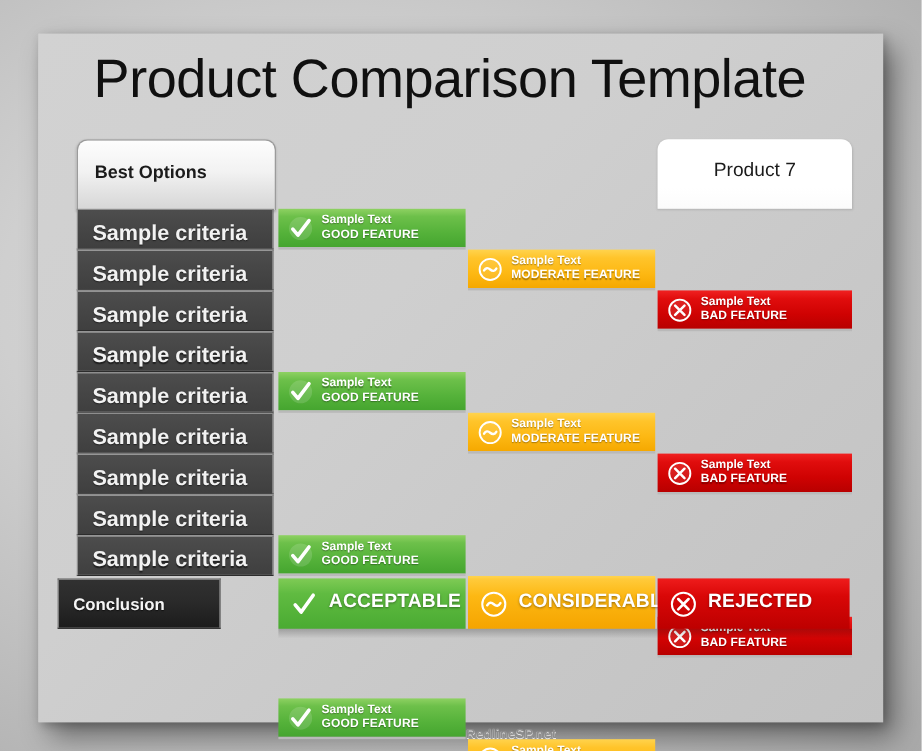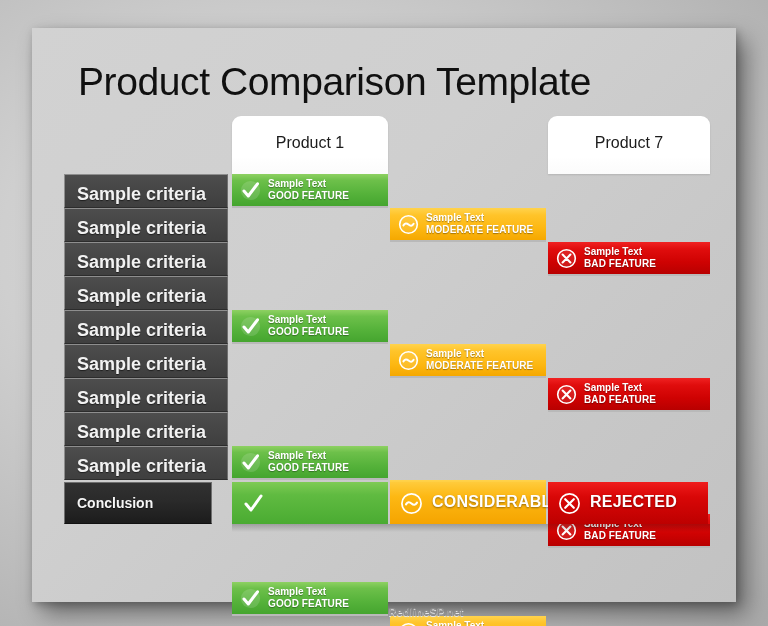--- a/index.html
+++ b/index.html
@@ -13,22 +13,22 @@
 
   
   #slide{
     position:absolute;left:32px;top:28px;width:704px;height:574px;
     background:linear-gradient(135deg,#d2d2d2 0%,#cfcfcf 40%,#c8c8c8 70%,#c2c2c2 100%);
     box-shadow:10px 12px 22px rgba(0,0,0,.42), 2px 3px 8px rgba(0,0,0,.25);
   }
 
   
   #title{
-    position:absolute;left:46px;top:32px;
-    font-size:39px;font-weight:400;color:#101010;
+    position:absolute;left:46px;top:12px;
+    font-size:45px;font-weight:400;color:#101010;
     letter-spacing:-0.4px;white-space:nowrap;
   }
 
   
   .tbl{position:absolute;left:0;top:0;}
   
   
 
   .hdr{position:absolute;height:58px;}
   .hdr .lbl{
@@ -80,21 +80,21 @@
 
   .ic{position:absolute;left:8px;top:6px;width:21px;height:21px;}
   .ic svg{display:block;}
   .txt{position:absolute;left:36px;top:4px;line-height:1.18;}
   .txt .t1{font-size:10px;font-weight:bold;color:#fff;text-shadow:0 1px 1px rgba(0,0,0,.35);display:block;}
   .txt .t2{font-size:10px;font-weight:bold;color:#fff;text-shadow:0 1px 1px rgba(0,0,0,.35);display:block;letter-spacing:.1px;}
 
   
   .concl{position:absolute;height:42px;}
   .concl-crit{
-    left:32px;width:148px;
+    left:16px;width:136px;
     background:linear-gradient(180deg,#313131 0%,#2a2a2a 45%,#1c1c1c 100%);
     border:1px solid #6f6f6f;border-bottom:1px solid #111;box-sizing:border-box;
   }
   .concl-crit span{
     position:absolute;left:12px;top:12px;font-size:14px;font-weight:bold;color:#f5f5f5;
     text-shadow:0 1px 1px rgba(0,0,0,.6);
   }
   .concl-cell{box-sizing:border-box;}
   .concl-cell .ic{left:10px;top:10px;width:23px;height:23px;}
   .concl-cell .big{
@@ -122,22 +122,22 @@
 </head>
 <body>
 
 <div id="stage">
   <div id="slide">
 
     <div id="title">Product Comparison Template</div>
 
     <div class="tbl" id="table-root">
 
-      <div class="hdr hdr-prod hdr-p1">
-        <div class="lbl">Product 1</div>
+      <div class="hdr hdr-best">
+        <div class="lbl">Best Options</div>
       </div>
       <div class="hdr hdr-prod hdr-p3">
         <div class="lbl">Product 7</div>
       </div>
 
       <div id="body-rows">
           <div class="rowband crit" style="top:146px">
             <span>Sample criteria</span>
           </div>
           <div class="rowband cell c-green" style="top:146px">
@@ -300,20 +300,21 @@
       <div class="concl concl-crit" id="concl-crit" style="top: 454px;">
         <span>Conclusion</span>
       </div>
 
       <div class="concl concl-cell concl-green" id="concl-p1" style="top: 454px;">
         <span class="ic">
           <svg width="23" height="23" viewBox="0 0 23 23">
             <path d="M4 12 L9 18 L19 4" stroke="#ffffff" stroke-width="3" fill="none" stroke-linecap="round" stroke-linejoin="round"></path>
           </svg>
         </span>
+        <span class="big">ACCEPTABLE</span>
       </div>
 
       <div class="concl concl-cell concl-yellow" id="concl-p2" style="top: 454px;">
         <span class="ic">
           <svg width="23" height="23" viewBox="0 0 23 23">
             <circle cx="11.5" cy="11.5" r="9.6" stroke="#ffffff" stroke-width="1.7" fill="none"></circle>
             <path d="M6 12.4 Q8.3 8.6 11.5 11.5 Q14.7 14.4 17 10.6" stroke="#ffffff" stroke-width="2.1" fill="none" stroke-linecap="round"></path>
           </svg>
         </span>
         <span class="big">CONSIDERABLE</span>

